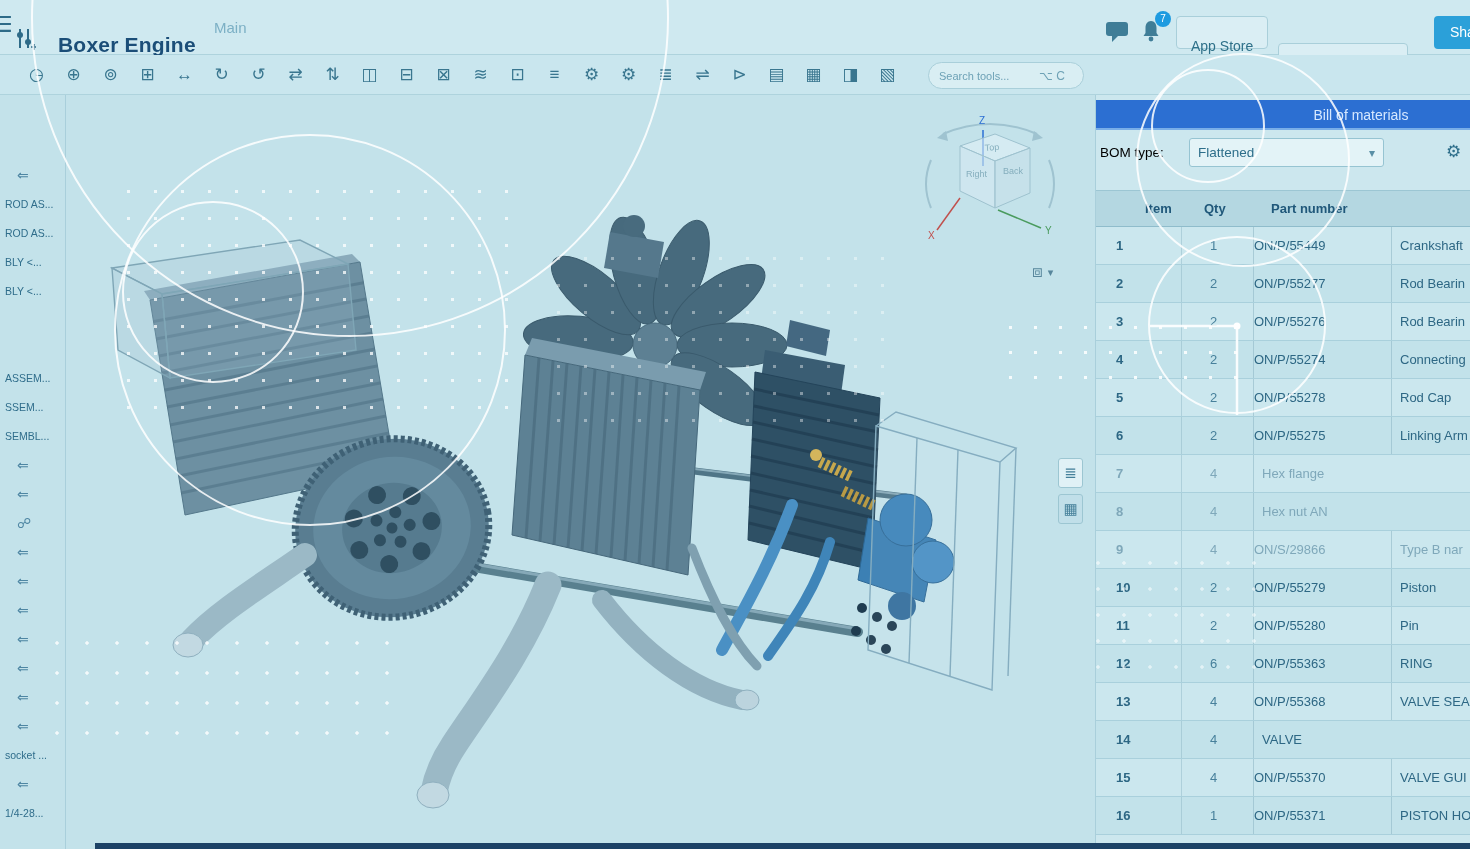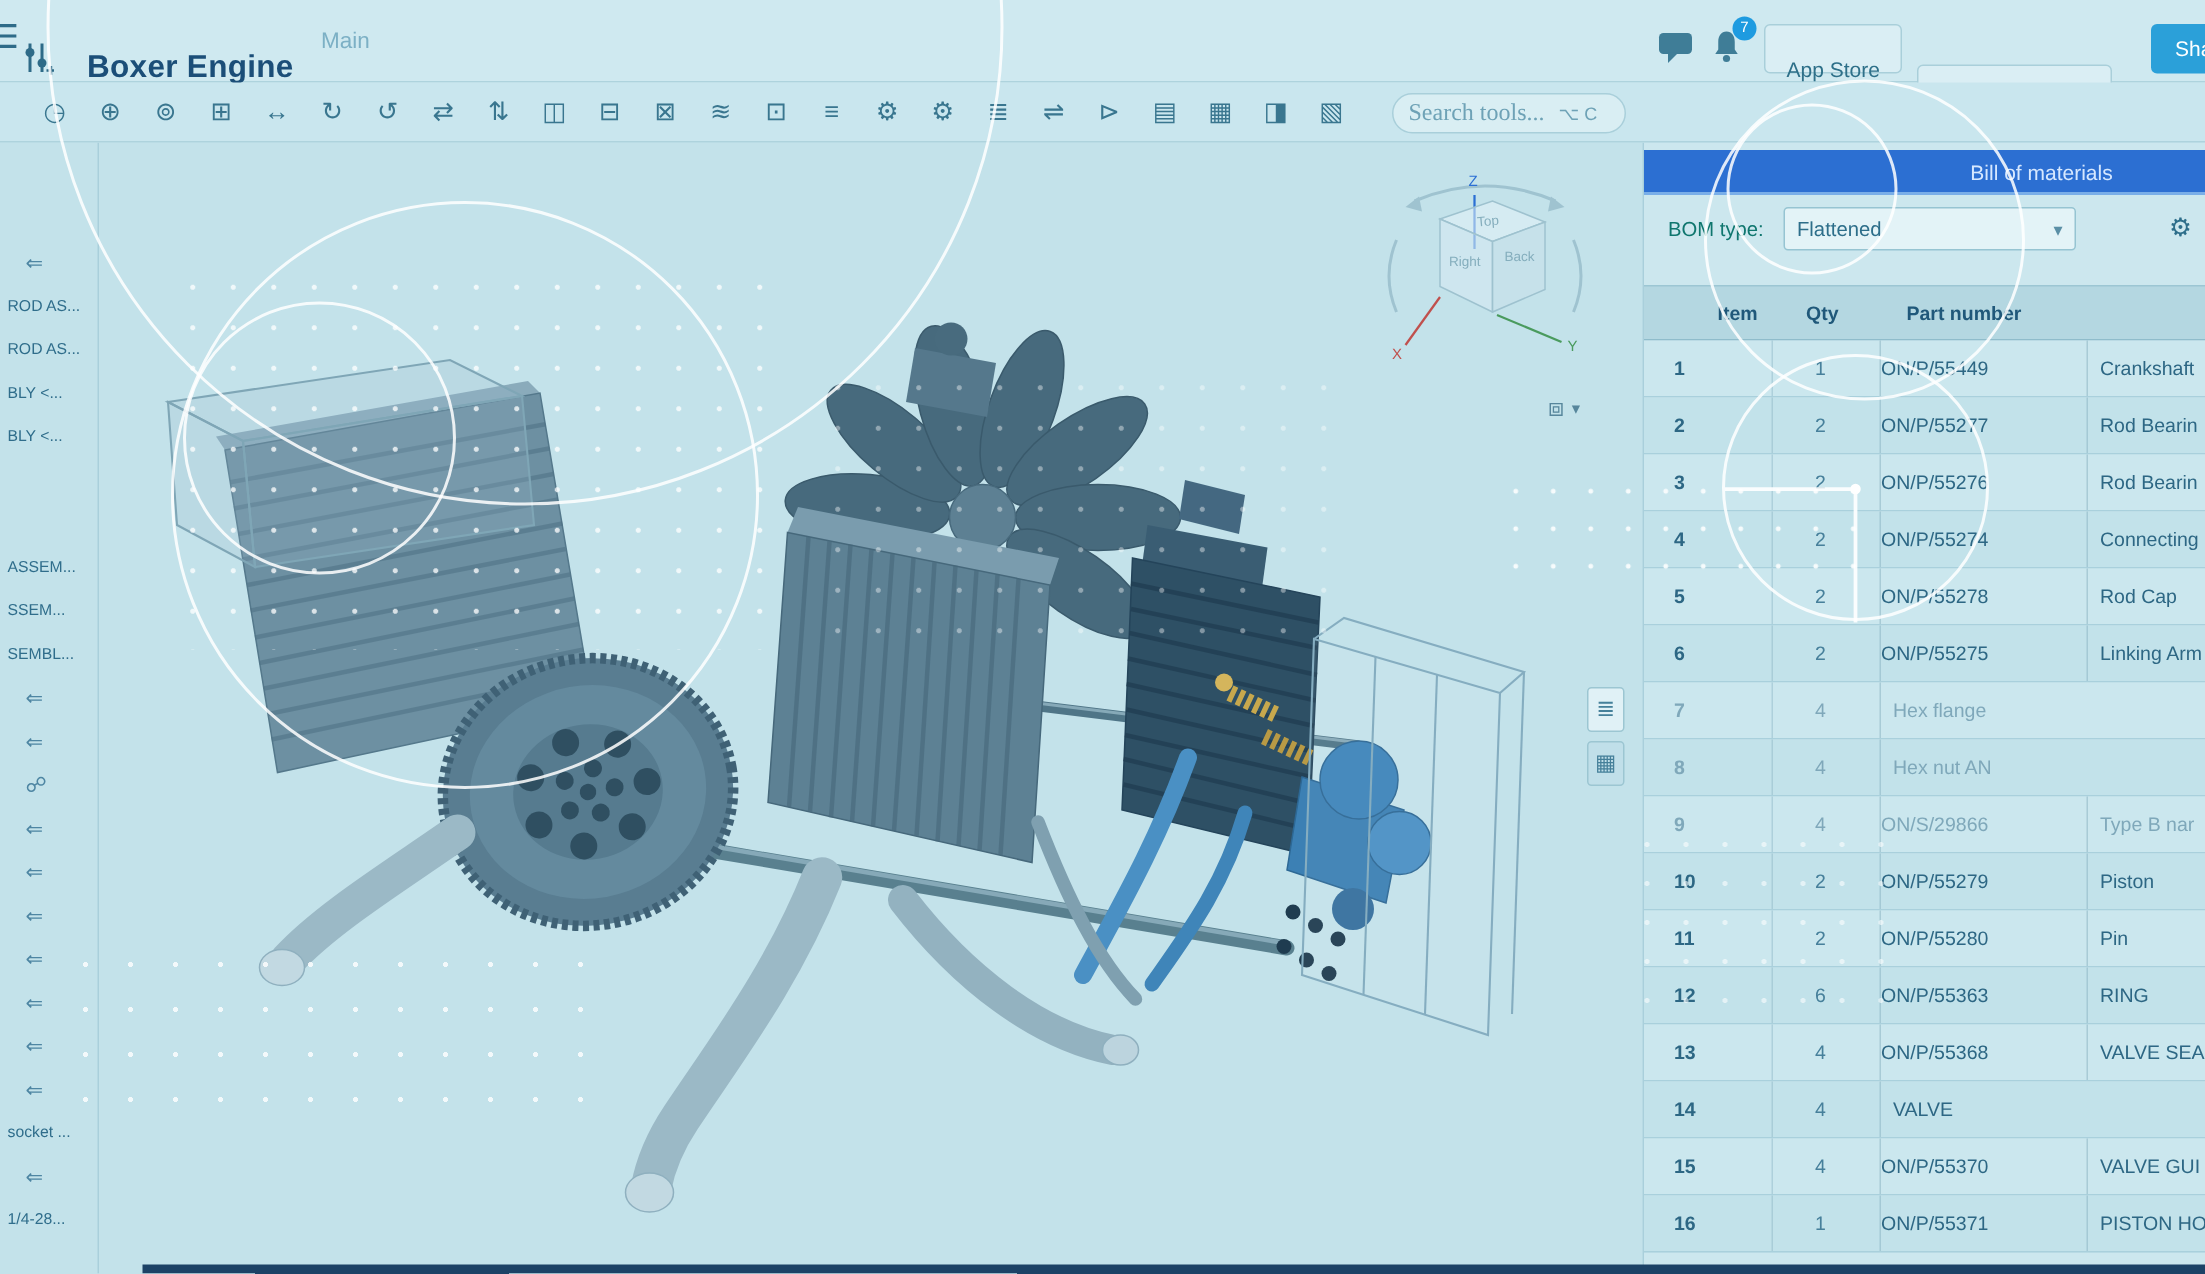--- a/index.html
+++ b/index.html
@@ -16,21 +16,21 @@
   .chat-icon{position:absolute;left:1105px;top:20px;}
   .bell-icon{position:absolute;left:1139px;top:18px;}
   .badge{position:absolute;left:1155px;top:11px;min-width:16px;height:16px;border-radius:8px;background:#1e9be0;color:#fff;font-size:10px;line-height:16px;text-align:center;padding:0 3px;z-index:5;}
   .hbtn{position:absolute;top:16px;height:33px;line-height:31px;padding:14px 14px;background:#daeef4;border:1px solid #a9cfda;border-radius:4px;font-size:14px;color:#2e7089;}
   .share-btn{position:absolute;left:1434px;top:16px;height:33px;line-height:33px;padding:0 16px;background:#2ba0d9;border-radius:4px;font-size:14px;color:#fff;}
 
   
   .toolbar{position:absolute;left:0;top:55px;width:1470px;height:40px;background:#c9e6ee;border-bottom:1px solid #aed3dd;z-index:4;display:flex;align-items:center;gap:16px;padding-left:26px;}
   .t-icon{width:21px;text-align:center;font-size:17px;color:#39768f;flex:0 0 auto;cursor:default;}
   .search-box{position:absolute;left:928px;top:62px;width:156px;height:27px;background:#d9eef3;border:1px solid #a9cfda;border-radius:14px;display:flex;align-items:center;padding:0 10px;z-index:5;}
-  .search-box input{border:none;background:transparent;outline:none;font-size:16px;color:#6d28d9;width:100px;font-family:Liberation Serif, serif;}
+  .search-box input{border:none;background:transparent;outline:none;font-size:11px;color:#6d28d9;width:100px;font-family:Liberation Sans, sans-serif;}
   .search-box input::placeholder{color:#6ea2b6;}
   .search-shortcut{font-size:12px;color:#6ea2b6;white-space:nowrap;}
 
   
   .tree{position:absolute;left:0;top:160px;width:64px;height:689px;overflow:hidden;z-index:3;}
   .tree-divider{position:absolute;left:65px;top:95px;width:1px;height:754px;background:#a9cfdb;z-index:3;}
   .tree-row{height:29px;display:flex;align-items:center;gap:3px;padding-left:2px;white-space:nowrap;}
   .tree-row.icon{padding-left:17px;}
   .tree-glyph{font-size:14px;color:#4e86a3;}
   .tree-label{font-size:10.5px;color:#2f6d8b;}
@@ -42,21 +42,21 @@
   .cube-menu{position:absolute;left:966px;top:167px;display:flex;align-items:center;gap:5px;color:#57869c;z-index:2;}
   .cube-menu .cg{font-size:17px;}
   .cube-menu .cv{font-size:11px;}
   .side-toggle{position:absolute;width:25px;height:30px;border:1px solid #9cc6d2;border-radius:3px;background:#e0f1f6;color:#45809a;font-size:15px;text-align:center;line-height:28px;z-index:3;}
   .side-toggle.t1{left:992px;top:363px;}
   .side-toggle.t2{left:992px;top:399px;background:#c0dfe9;}
 
   
   .bom{position:absolute;left:1095px;top:95px;width:530px;height:754px;background:#cce7ee;border-left:1px solid #a9cfdb;z-index:3;}
   .bom-tab{position:absolute;left:0;top:5px;width:530px;height:30px;background:#2c6fd2;border-bottom:2px solid #79aee8;color:#d6e8ff;font-size:14px;text-align:center;line-height:30px;}
-  .bom-type-label{position:absolute;left:16px;top:50px;font-size:13.5px;color:#0f766e;}
+  .bom-type-label{position:absolute;left:4px;top:50px;font-size:13.5px;color:#000000;}
   .bom-type-select{position:absolute;left:93px;top:43px;width:195px;height:29px;background:#e3f3f7;border:1px solid #96c4d2;border-radius:3px;display:flex;align-items:center;justify-content:space-between;padding:0 8px;font-size:13.5px;color:#2d6e8a;}
   .bom-type-select .chev{color:#5a8fa6;font-size:12px;}
   .bom-gear{position:absolute;left:350px;top:46px;font-size:17px;color:#2d6e8a;}
   .bom-head{position:absolute;left:0;top:95px;width:530px;height:37px;background:#b4d7e1;border-top:1px solid #9cc6d3;border-bottom:1px solid #8fbccb;display:flex;font-size:13px;font-weight:bold;color:#20587a;align-items:center;}
   .bom-head .h-item{width:85px;padding-left:49px;}
   .bom-head .h-qty{width:72px;padding-left:23px;}
   .bom-head .h-part{width:138px;padding-left:18px;}
   .bom-rows{position:absolute;left:0;top:132px;width:530px;}
   .bom-row{height:38px;display:flex;align-items:center;font-size:13px;border-bottom:1px solid #a9d0dc;color:#2d6784;background:#cbe7ee;}
   .bom-row:nth-child(even){background:#c2e2ea;}

